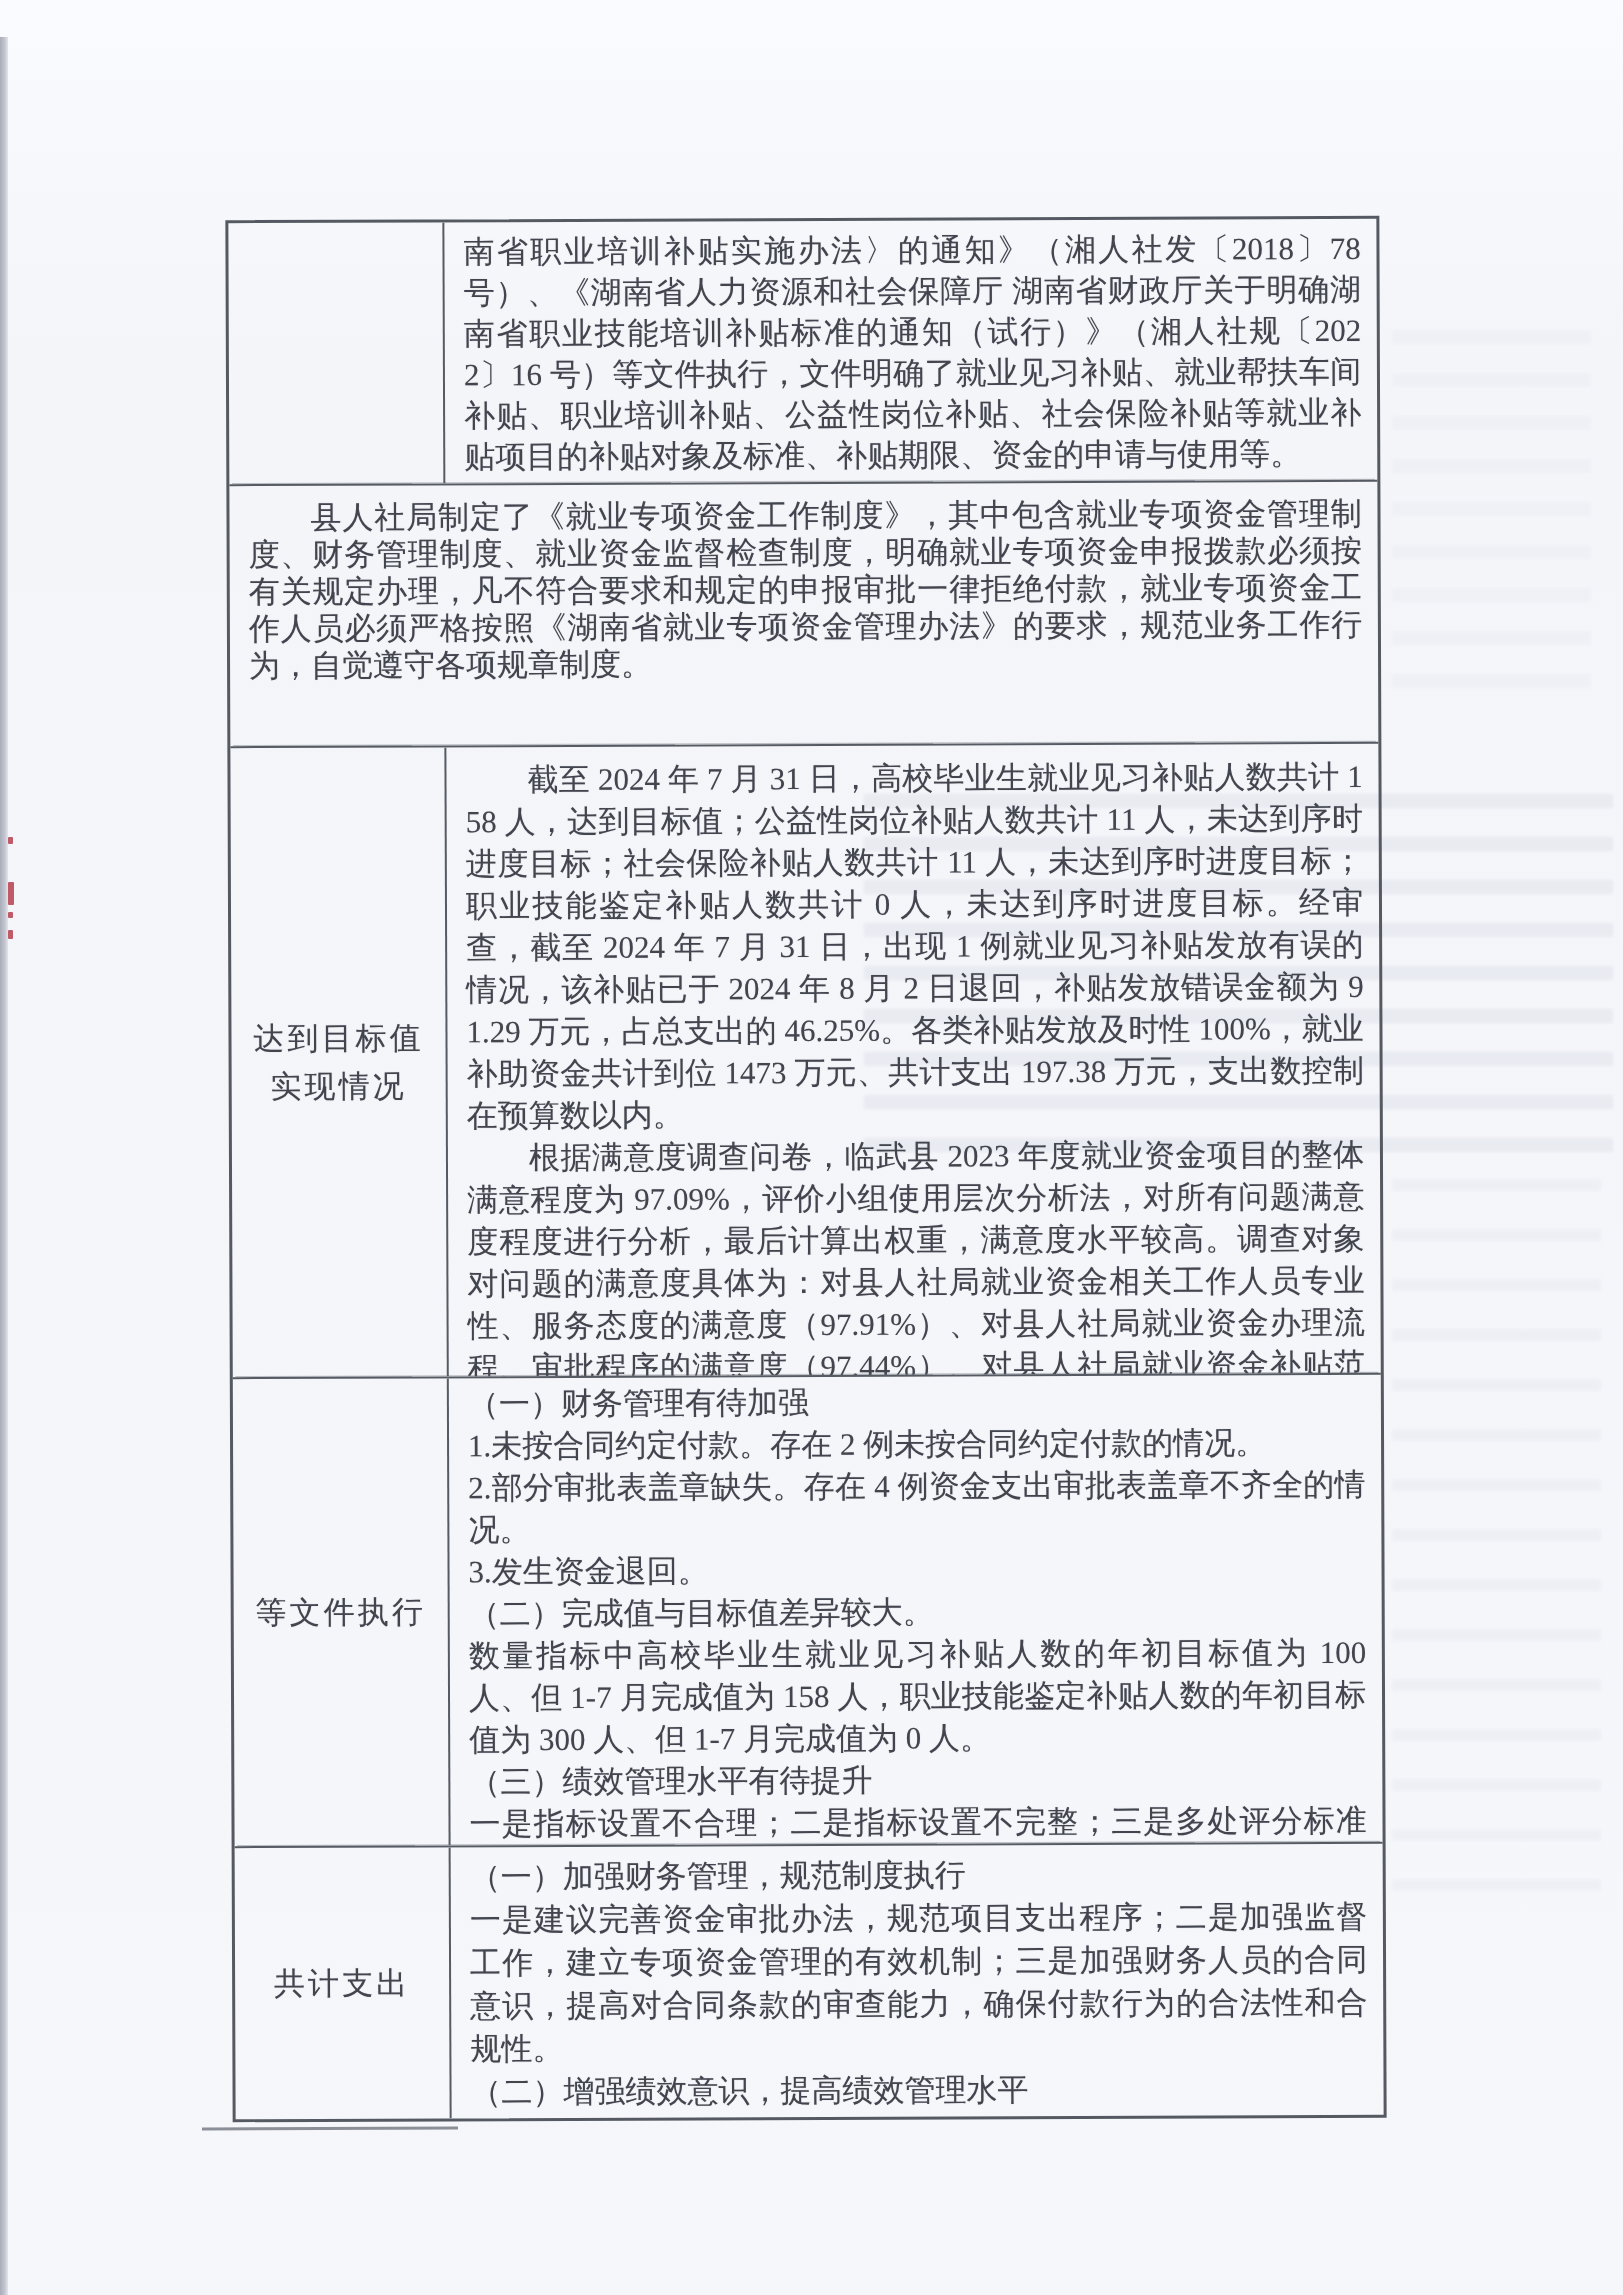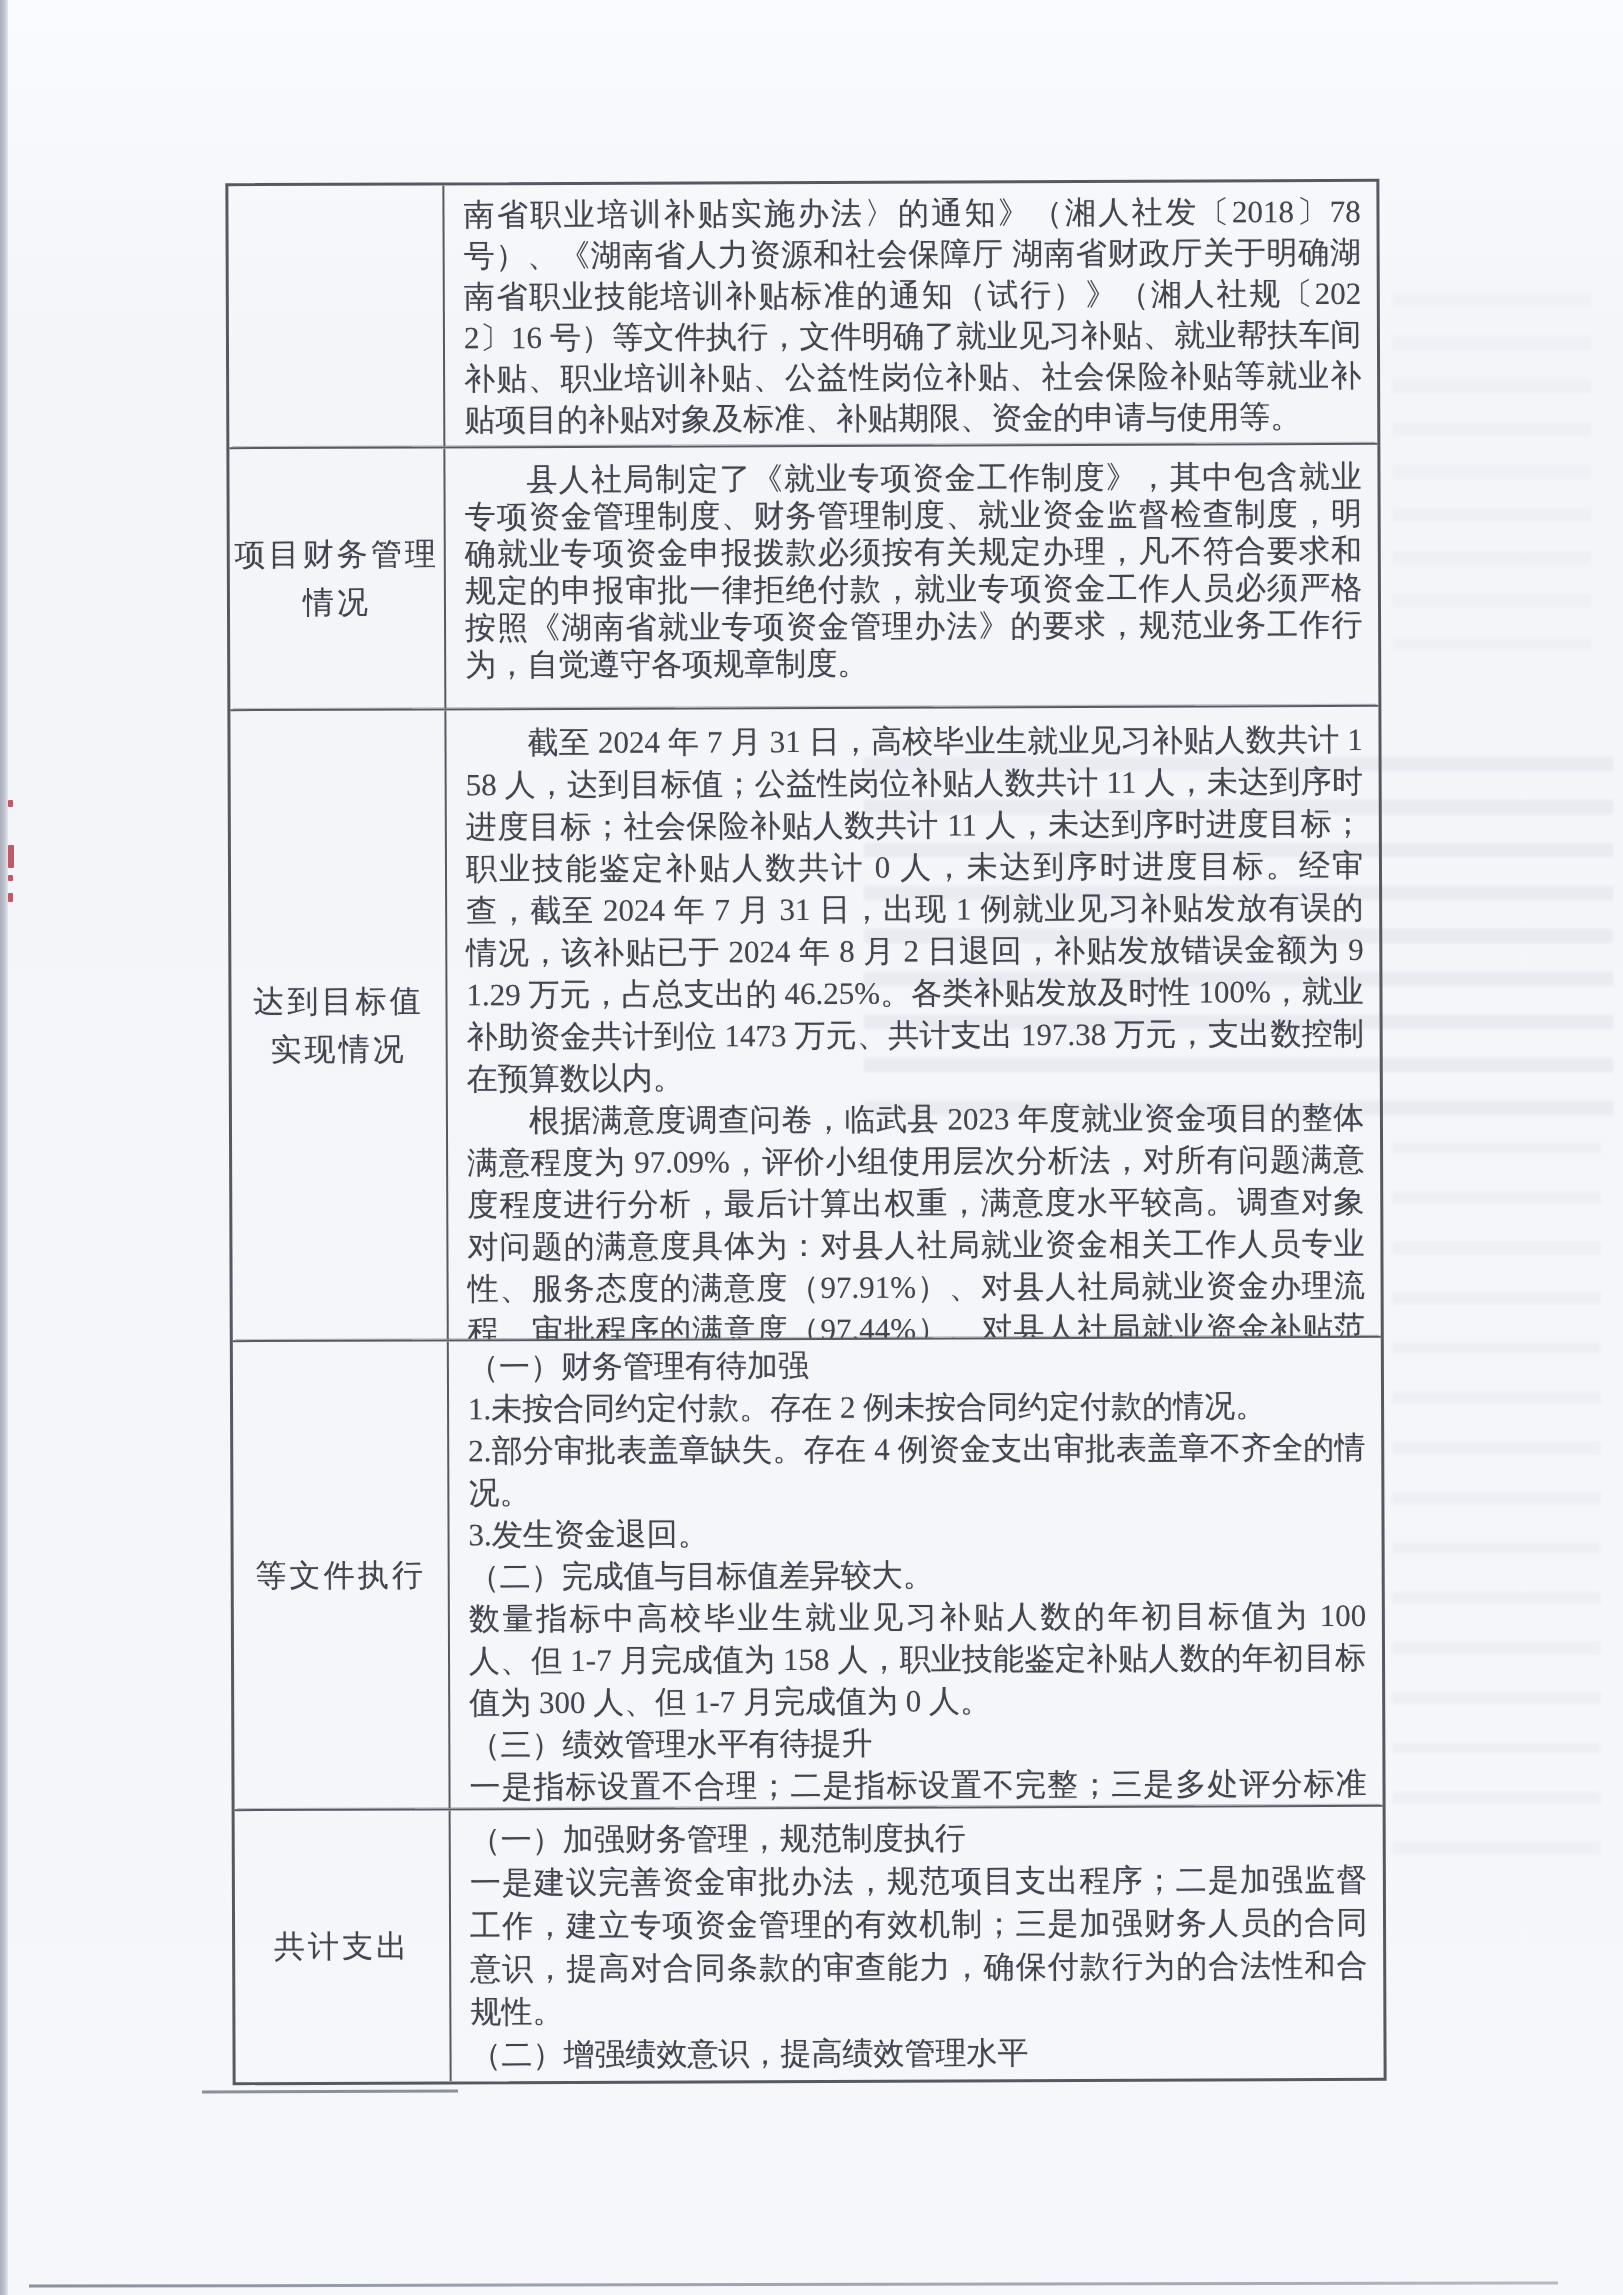--- a/index.html
+++ b/index.html
@@ -2,21 +2,21 @@
 <html style="font-size:8.4px"><head>
 <meta charset="utf-8">
 <style>
   html,body{margin:0;padding:0;}
   body{
     width:1623px;height:2295px;position:relative;overflow:hidden;
     background:linear-gradient(180deg,#fafbfe 0%,#f4f5f9 15%,#f5f6fa 70%,#f6f7fb 100%);
     font-family:"Liberation Serif","DejaVu Serif",serif;
     color:#42454e;
   }
-  .page{position:absolute;inset:0;}
+  .page{position:absolute;inset:0;margin-top:37px;}
   
   .scan-edge{
     position:absolute;left:0;top:0;width:7.9px;height:2295px;
     background:linear-gradient(90deg,#a9adb9 0%,#c3c6d0 60%,#e4e6ee 100%);
   }
   .red-mark{position:absolute;background:#b5404d;opacity:.85;border-radius:1px;}
   
   .ghost{
     position:absolute;pointer-events:none;filter:blur(1.6px);
     background:repeating-linear-gradient(180deg,rgba(176,182,201,.30) 0 13.6px,rgba(0,0,0,0) 13.6px 43px);
@@ -85,24 +85,20 @@
   <div class="report-table">
 
     <div class="trow r1">
       <div class="cell label-cell"></div>
       <div class="cell content-cell">
         <p>南省职业培训补贴实施办法〉的通知》（湘人社发〔2018〕78 号）、《湖南省人力资源和社会保障厅 湖南省财政厅关于明确湖南省职业技能培训补贴标准的通知（试行）》（湘人社规〔2022〕16 号）等文件执行，文件明确了就业见习补贴、就业帮扶车间补贴、职业培训补贴、公益性岗位补贴、社会保险补贴等就业补贴项目的补贴对象及标准、补贴期限、资金的申请与使用等。</p>
       </div>
     </div>
 
     <div class="trow r2">
-      <div class="cell label-cell">
-        <div>项目财务管理</div>
-        <div>情况</div>
-      </div>
       <div class="cell content-cell">
         <p class="p-indent">县人社局制定了《就业专项资金工作制度》，其中包含就业专项资金管理制度、财务管理制度、就业资金监督检查制度，明确就业专项资金申报拨款必须按有关规定办理，凡不符合要求和规定的申报审批一律拒绝付款，就业专项资金工作人员必须严格按照《湖南省就业专项资金管理办法》的要求，规范业务工作行为，自觉遵守各项规章制度。</p>
       </div>
     </div>
 
     <div class="trow r3">
       <div class="cell label-cell">
         <div>达到目标值</div>
         <div>实现情况</div>
       </div>

